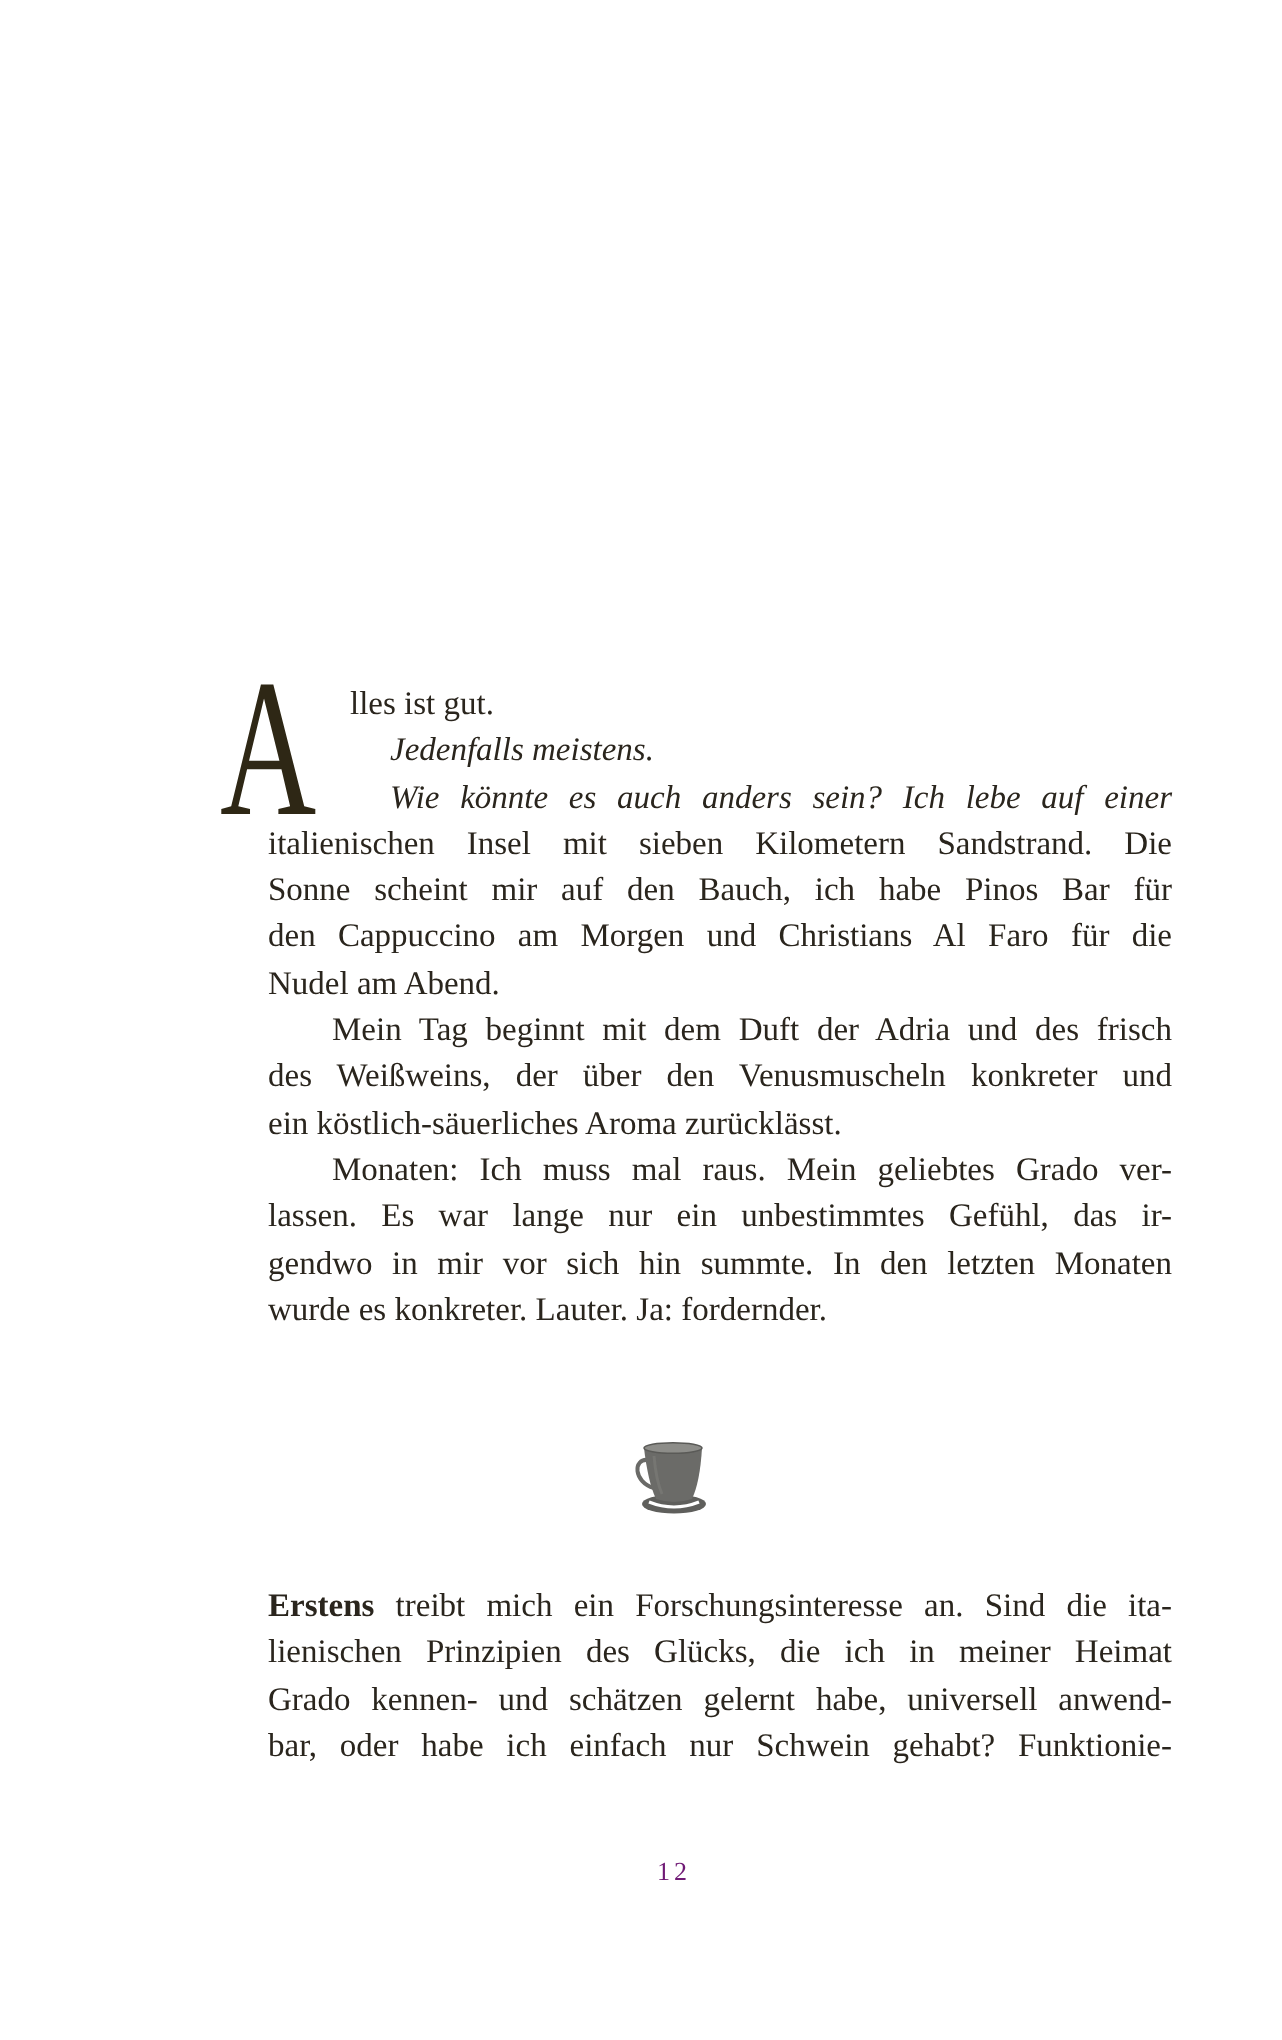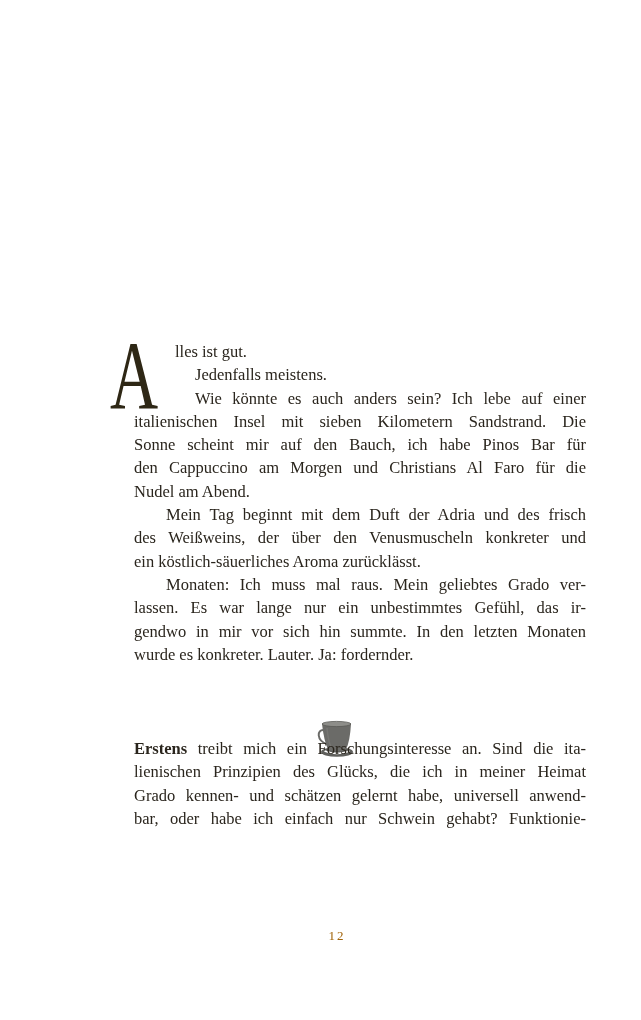--- a/index.html
+++ b/index.html
@@ -15,34 +15,34 @@
       margin-left: 23px;
     }
     .line {
       height: 23.3px; line-height: 23.3px;
       white-space: nowrap; overflow: visible;
     }
     .j { text-align: justify; text-align-last: justify; }
     .l { text-align: left; }
     .indent { padding-left: 32px; }
     .after-cap-1 { margin-left: 41px; }
-    .after-cap-2 { margin-left: 61px; }
+    .after-cap-2 { margin-left: 61px; font-style: italic; }
     .drop-cap {
       position: absolute; left: 110px; top: 326px;
       font-size: 98px; line-height: 98px; height: 98px;
       color: #2e2715;
       transform: scaleX(0.68); transform-origin: left top;
     }
     .ornament {
       position: absolute; left: 316px; top: 720px; width: 41px; height: 38px;
     }
     .page-number {
       position: absolute; left: 111px; width: 452px; top: 928px;
       text-align: center; font-size: 13px; line-height: 16px; letter-spacing: 2px;
-      color: #a16207;
+      color: #701a75;
     }
     b { font-weight: bold; }
   </style>
 </head>
 <body>
 
 <div class="drop-cap">A</div>
 
 <div class="text-block" style="top:340px;">
   <div class="line l after-cap-1">lles ist gut.</div>
@@ -67,20 +67,20 @@
   <svg width="41" height="38" viewBox="0 0 41 38" xmlns="http://www.w3.org/2000/svg">
     <ellipse cx="21" cy="32" rx="16" ry="4.8" fill="#5f5f5c"></ellipse>
     <path d="M8.5,31 Q21,36 33.5,31" stroke="#ffffff" stroke-width="1.6" fill="none"></path>
     <path d="M8,10 C0.5,9 0.5,21 11,24" stroke="#6a6a67" stroke-width="2" fill="none"></path>
     <path d="M6,4 L35,4 Q34,21 30,29.5 Q21,32.5 12,29.5 Q8,21 6,4 Z" fill="#6b6b68"></path>
     <ellipse cx="20.5" cy="4" rx="14.5" ry="2.6" fill="#8d8d89" stroke="#5a5a57" stroke-width="0.8"></ellipse>
     <path d="M11,8 Q12,20 15,27" stroke="#7d7d79" stroke-width="1.5" fill="none" opacity="0.6"></path>
   </svg>
 </div>
 
-<div class="text-block" style="top:737px;">
+<div class="text-block" style="top:791px;">
   <div class="line j"><b>Erstens</b><span> treibt mich ein Forschungsinteresse an. Sind die ita-</span></div>
   <div class="line j">lienischen Prinzipien des Glücks, die ich in meiner Heimat</div>
   <div class="line j">Grado kennen- und schätzen gelernt habe, universell anwend-</div>
   <div class="line j">bar, oder habe ich einfach nur Schwein gehabt? Funktionie-</div>
 </div>
 
 <div class="page-number">12</div>
 
 </body></html>

